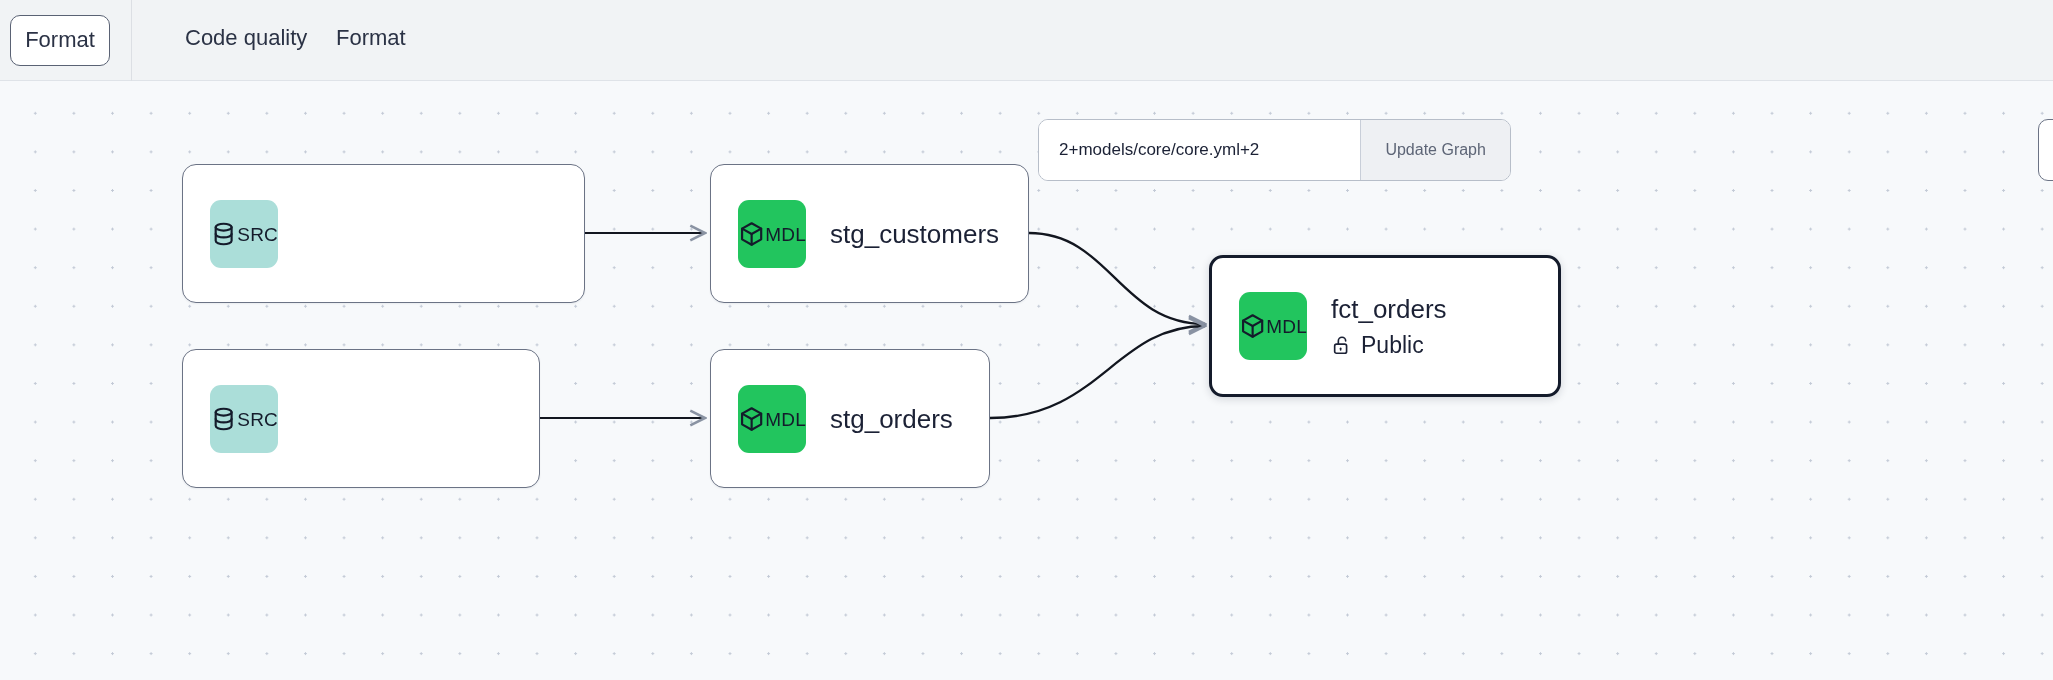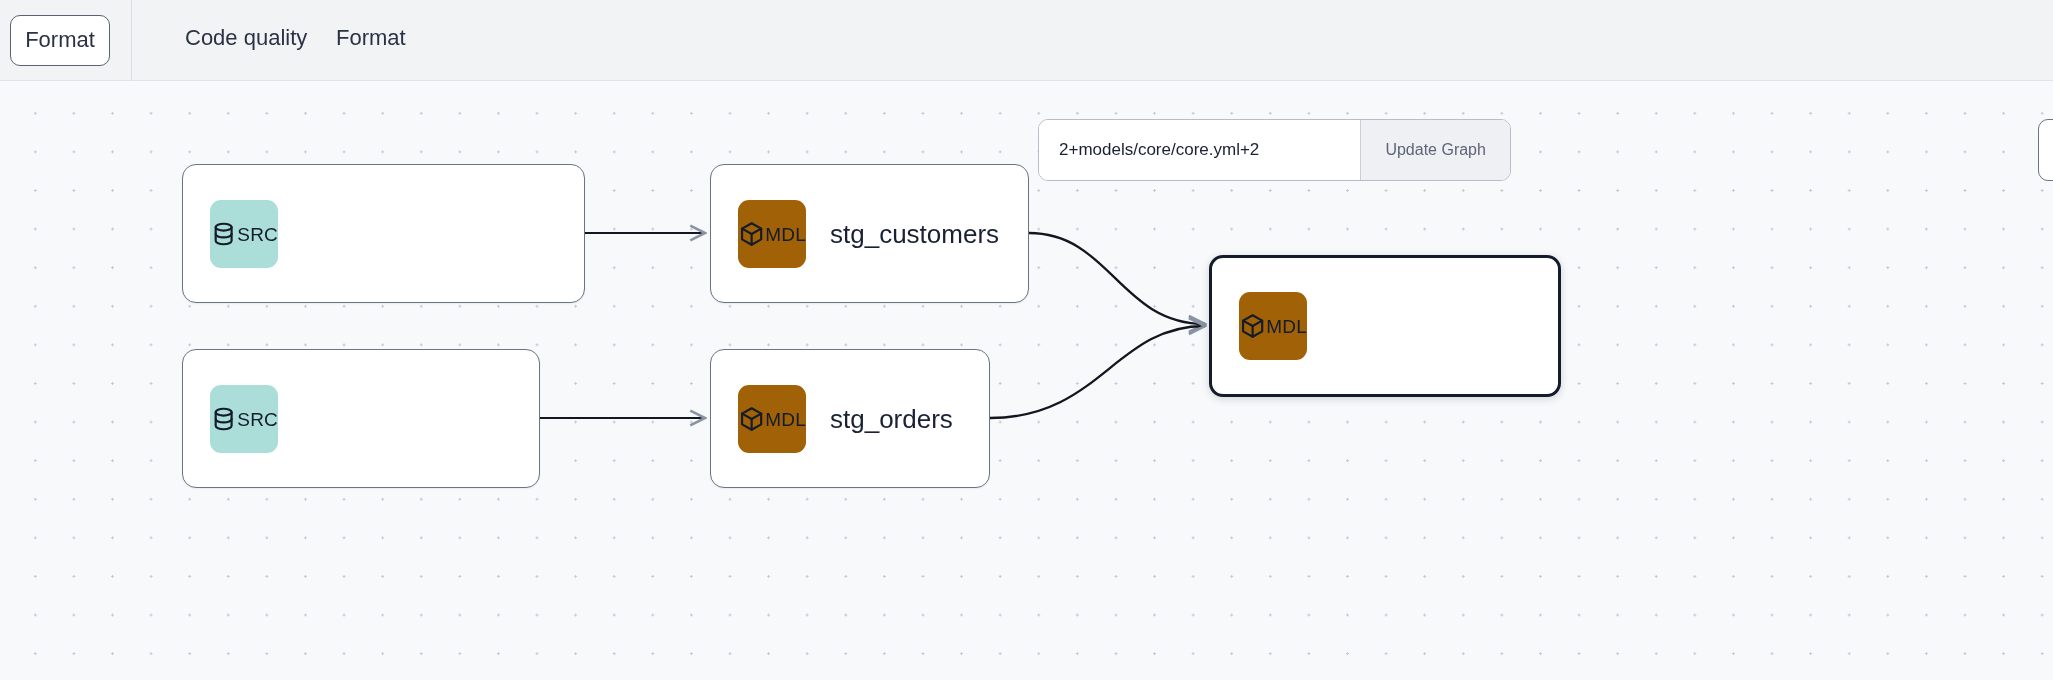--- a/index.html
+++ b/index.html
@@ -129,21 +129,21 @@
     width: 68px;
     height: 68px;
     border-radius: 11px;
     display: flex;
     align-items: center;
     justify-content: center;
     flex: 0 0 auto;
   }
 
   .badge.src { background: #abded9; }
-  .badge.mdl { background: #a16207; align-items: center; }
+  .badge.mdl { background: #22c55e; align-items: center; }
 
   .badge svg { display: block; }
 
   .badge-text {
     font-size: 19px;
     color: #141b2b;
     margin-top: 1px;
     letter-spacing: 0.2px;
     line-height: 21px;
   }
@@ -317,20 +317,31 @@
 
     <div class="node selected" style="left:1209px; top:174px; width:352px; height:142px;">
       <div class="badge mdl">
         <svg width="30" height="30" viewBox="0 0 24 24" fill="none" stroke="#141b2b" stroke-width="1.9" stroke-linecap="round" stroke-linejoin="round">
           <path d="M12 2.6 20.4 7.3v9.4L12 21.4 3.6 16.7V7.3z"></path>
           <path d="M3.6 7.3 12 12l8.4-4.7"></path>
           <path d="M12 12v9.4"></path>
         </svg>
         <span class="badge-text">MDL</span>
       </div>
+      <div class="node-body">
+        <div class="node-title">fct_orders</div>
+        <div class="node-sub">
+          <svg width="22" height="22" viewBox="0 0 24 24" fill="none" stroke="#1b2135" stroke-width="1.8" stroke-linecap="round" stroke-linejoin="round">
+            <rect x="4" y="11" width="13" height="10" rx="2"></rect>
+            <path d="M8 11V7.5a4 4 0 0 1 8 0"></path>
+            <path d="M10.5 15.5v2"></path>
+          </svg>
+          <span>Public</span>
+        </div>
+      </div>
     </div>
 
     <div class="graph-toolbar">
       <input class="selector-input" type="text" value="2+models/core/core.yml+2" style="">
       <div class="toolbar-sep"></div>
       <button class="update-graph-btn">Update Graph</button>
     </div>
 
     <div class="side-btn-partial"></div>
 

